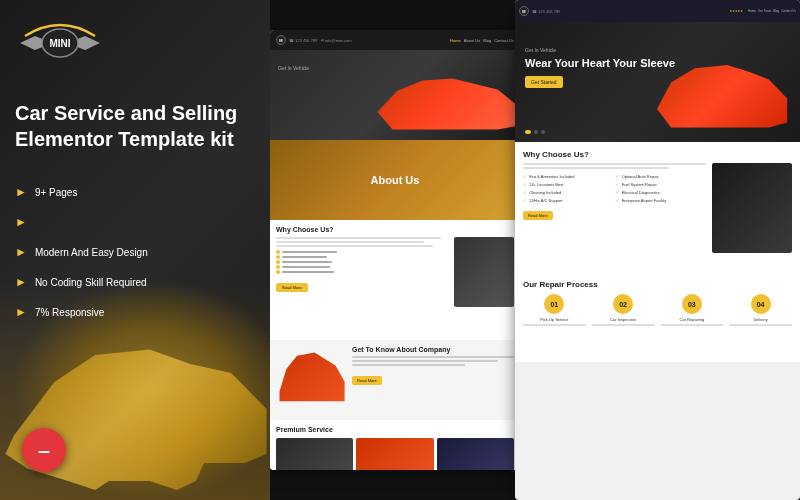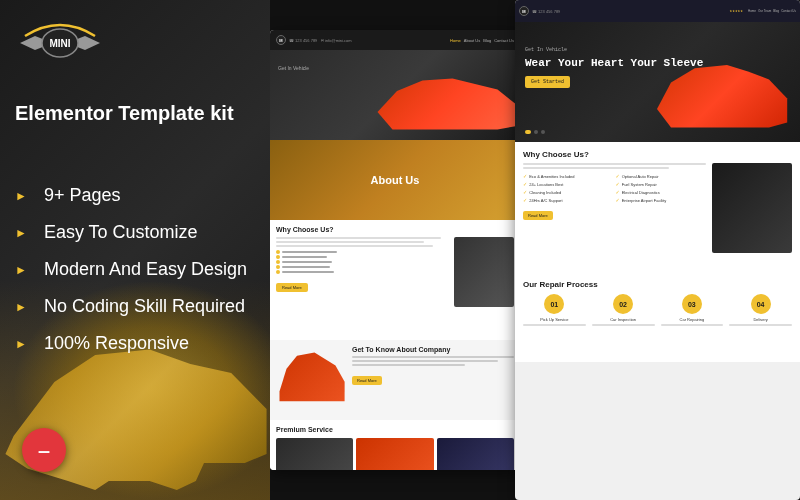--- a/index.html
+++ b/index.html
@@ -94,23 +94,22 @@
     }
 
     .feature-arrow {
       color: #f0c030;
       font-size: 12px;
       font-weight: bold;
     }
 
     .feature-text {
       color: white;
-      font-size: 18px;
+      font-size: 10px;
       font-weight: 500;
-      margin-left: 9px;
     }
 
     
     .elementor-badge {
       position: absolute;
       bottom: 28px;
       left: 22px;
       width: 44px;
       height: 44px;
       background: #e2363c;
@@ -357,21 +356,20 @@
     .premium-img:nth-child(3) {
       background: linear-gradient(135deg, #1a1a3a, #3a3a6a);
     }
 
     
     .hero-right {
       height: 120px;
       background: linear-gradient(135deg, #1a1a1a 0%, #2a2a2a 50%, #1a1a1a 100%);
       position: relative;
       overflow: hidden;
-      font-family: Liberation Mono, monospace;
     }
 
     .hero-right-car {
       position: absolute;
       right: 10px;
       bottom: 5px;
       width: 140px;
       height: 80px;
       background: linear-gradient(135deg, #cc3300 0%, #ff4422 50%, #cc2200 100%);
       clip-path: polygon(5% 65%, 15% 32%, 32% 14%, 55% 10%, 70% 18%, 85% 28%, 98% 52%, 98% 82%, 85% 88%, 15% 88%);
@@ -600,43 +598,43 @@
         <text x="45" y="21" text-anchor="middle" fill="white" font-size="10" font-weight="900" font-family="Arial">MINI</text>
       </svg>
 
       <svg style="position:absolute; top:0; left:8px; width:74px; height:20px;" viewBox="0 0 74 20">
         <path d="M2,18 Q37,-4 72,18" stroke="#f0c030" stroke-width="2.5" fill="none"></path>
       </svg>
     </div>
   </div>
 
   <div class="product-title">
+    <h1>Car Service and Selling</h1>
     <div style="color: white; font-size:20px; font-weight:700; margin-top:2px;">Elementor Template kit</div>
   </div>
 
   <div class="features-list">
     <div class="feature-item">
       <span class="feature-arrow">►</span>
       <span class="feature-text">9+ Pages</span>
     </div>
     <div class="feature-item">
       <span class="feature-arrow">►</span>
-      <span class="feature-text">Easy To Customize</span>
     </div>
     <div class="feature-item">
       <span class="feature-arrow">►</span>
       <span class="feature-text">Modern And Easy Design</span>
     </div>
     <div class="feature-item">
       <span class="feature-arrow">►</span>
       <span class="feature-text">No Coding Skill Required</span>
     </div>
     <div class="feature-item">
       <span class="feature-arrow">►</span>
-      <span class="feature-text">100% Responsive</span>
+      <span class="feature-text">7% Responsive</span>
     </div>
   </div>
 
   <div class="elementor-badge">
     <span class="elementor-icon">⎯</span>
   </div>
 </div>
 
 <div class="right-area">
 

